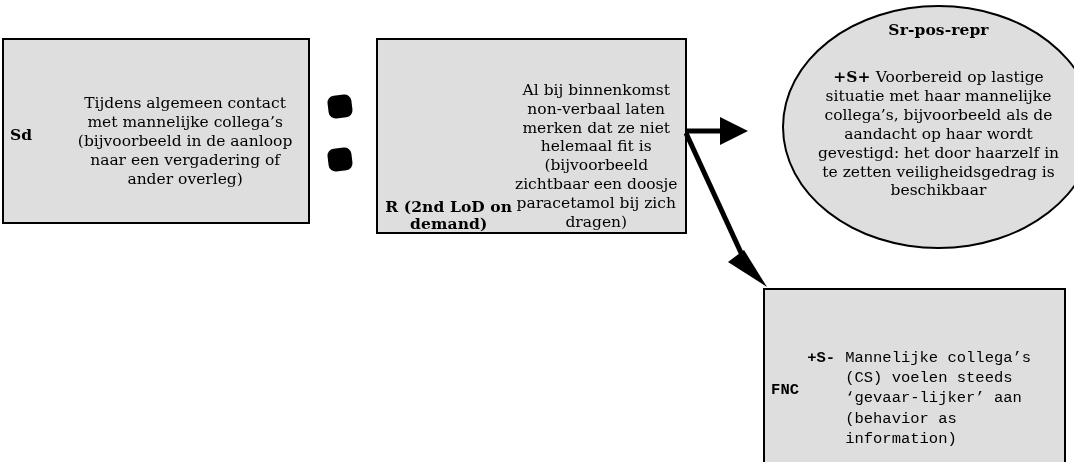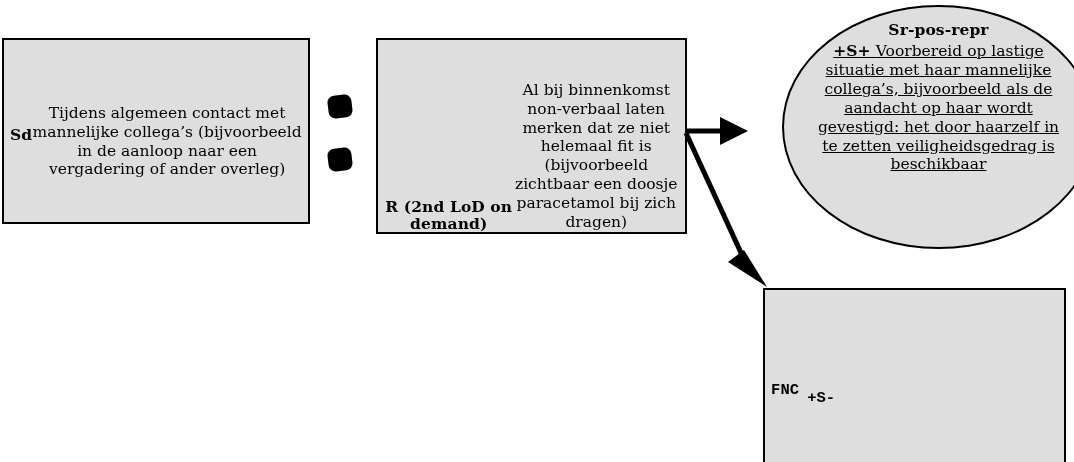--- a/index.html
+++ b/index.html
@@ -52,39 +52,38 @@
   .sign-label {
     font-weight: bold;
   }
 
   
   #sd-box {
     left: 2px;  top: 38px;
     width: 308px; height: 186px;
     padding: 8px 6px 0 6px;
   }
-  #sd-box .node-body { margin-top: 13px; width: 278px; }
+  #sd-box .node-body { margin-top: 13px; width: 278px; margin-left: 36px; }
 
   #r-box {
     left: 376px; top: 38px;
     width: 311px; height: 196px;
     padding: 8px 6px 0 6px;
     align-items: flex-end;
   }
   #r-box .node-body { margin-top: 13px; width: 268px; }
 
   #sr-ellipse {
     left: 782px; top: 5px;
     width: 313px; height: 244px;
     padding: 14px 0 0 0;
   }
   #sr-ellipse .node-body {
-    margin-top: 4px;
+    margin-top: 30px;
     width: 252px;
-    text-decoration: underline;
   }
 
   #fnc-box {
     left: 763px; top: 288px;
     width: 303px; height: 197px;
     padding: 8px 10px 0 6px;
     font-family: Liberation Mono, monospace;
   }
   #fnc-box .fnc-row {
     margin-top: 16px;
@@ -148,20 +147,21 @@
 
   <div class="node-ellipse" id="sr-ellipse">
     <div class="node-title">Sr-pos-repr</div>
     <div class="node-body"><span class="sign-label">+S+ </span><span>Voorbereid op lastige situatie met haar mannelijke collega’s, bijvoorbeeld als de aandacht op haar wordt gevestigd: het door haarzelf in te zetten veiligheidsgedrag is beschikbaar</span></div>
   </div>
 
   <div class="node-box" id="fnc-box">
     <div class="node-title">FNC</div>
     <div class="fnc-row">
       <span class="fnc-sign">+S-</span>
+      <span class="fnc-text">Mannelijke collega’s (CS) voelen steeds ‘gevaar-lijker’ aan (behavior as information)</span>
     </div>
   </div>
 
   <svg id="arrows" viewBox="0 0 1074 462">
 
     <g>
       <line x1="686" y1="131" x2="726" y2="131" stroke="#000000" stroke-width="5"></line>
       <polygon points="720,117 748,131 720,145" fill="#000000"></polygon>
     </g>
 

